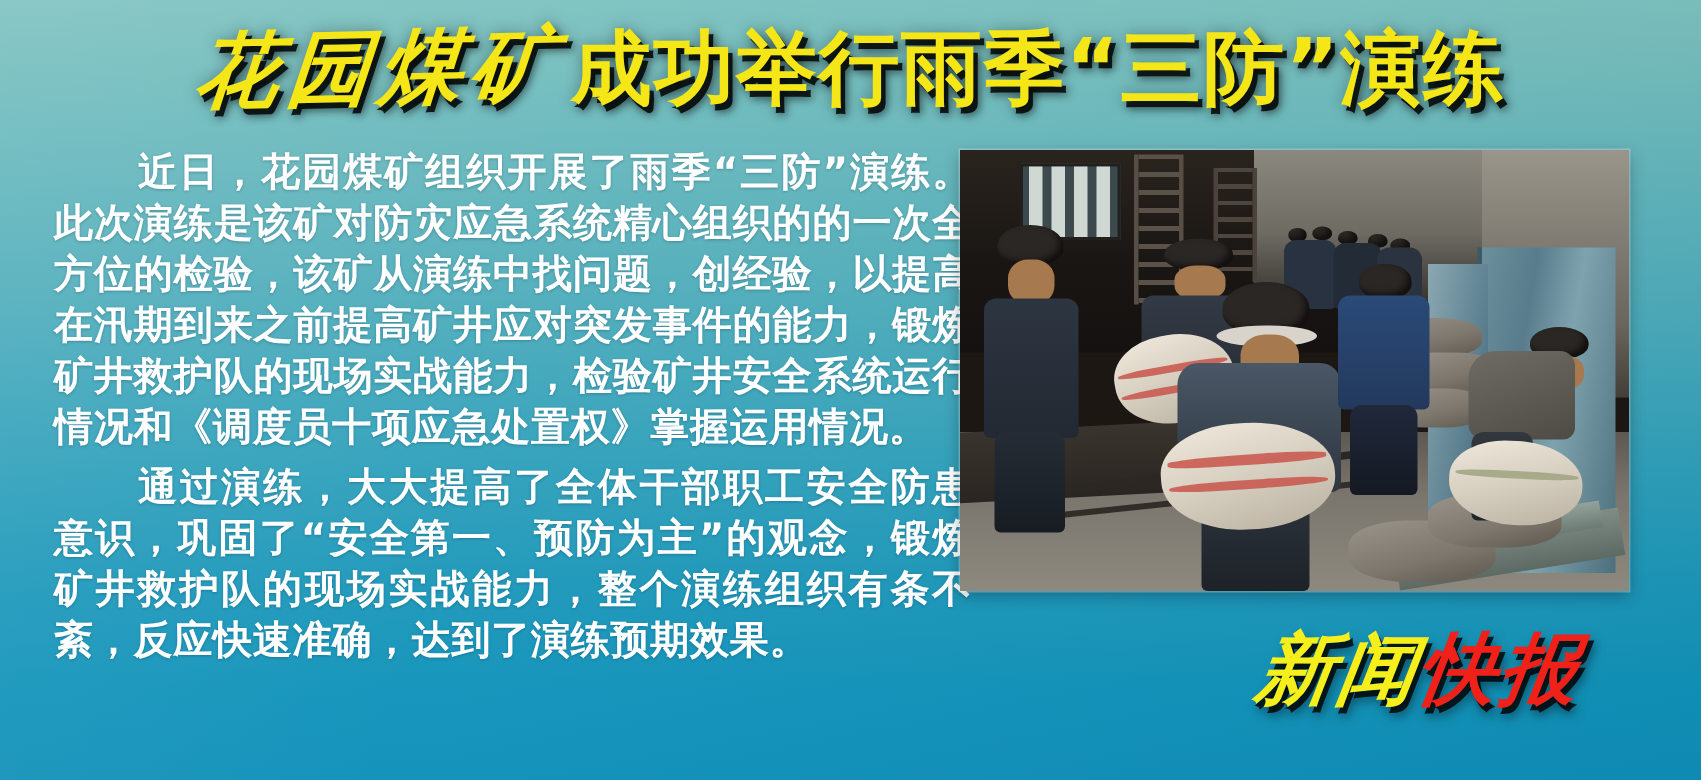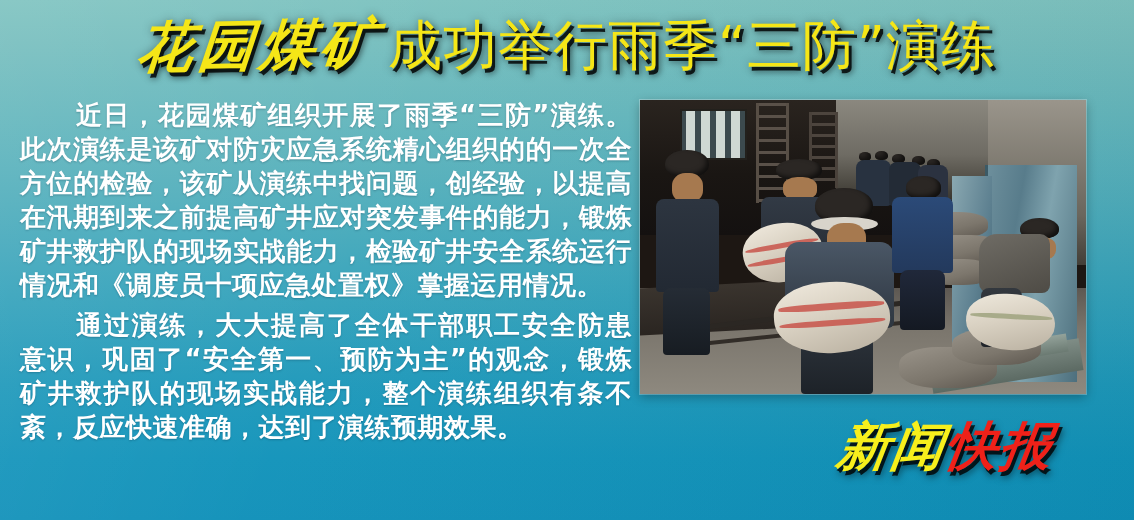--- a/index.html
+++ b/index.html
@@ -40,26 +40,26 @@
        0 0 10px rgba(0,0,0,.35);
   }
   .t-brush{
     font-family:"DejaVu Serif","Liberation Serif",serif;
     font-size:55px;font-weight:700;font-style:italic;
     letter-spacing:6px;
     transform:skewX(-6deg) rotate(-1.2deg);
     display:inline-block;margin-right:6px;
   }
   .t-bold{
-    font-size:54px;font-weight:400;letter-spacing:1px;
+    font-size:54px;font-weight:700;letter-spacing:1px;
   }
 
   
   .article{
-    position:absolute;left:20px;top:98px;width:612px;z-index:5;
+    position:absolute;left:36px;top:98px;width:612px;z-index:5;
   }
   .para{
     color:#ffffff;font-size:26px;font-weight:700;line-height:34px;
     letter-spacing:.5px;text-align:justify;text-align-last:left;
     text-indent:56px;margin:0 0 6px 0;
     text-shadow:0 1px 2px rgba(0,40,60,.28);
   }
 
   
   .photo-frame{

